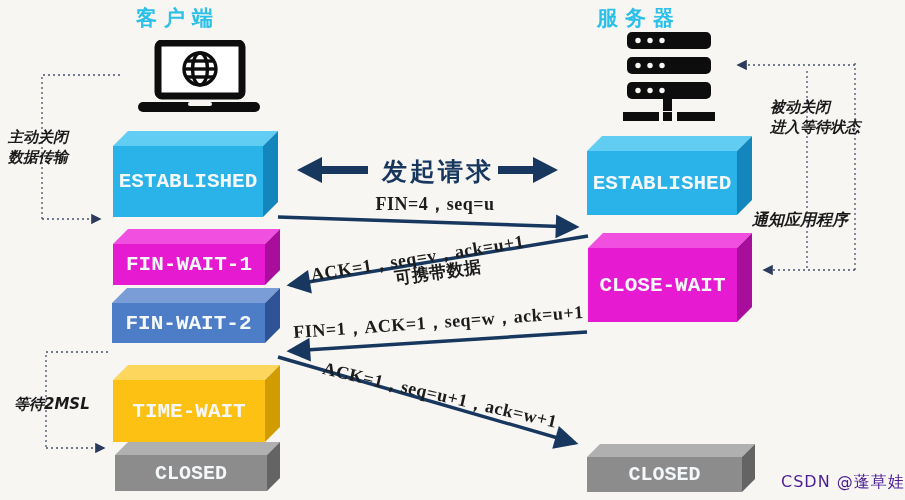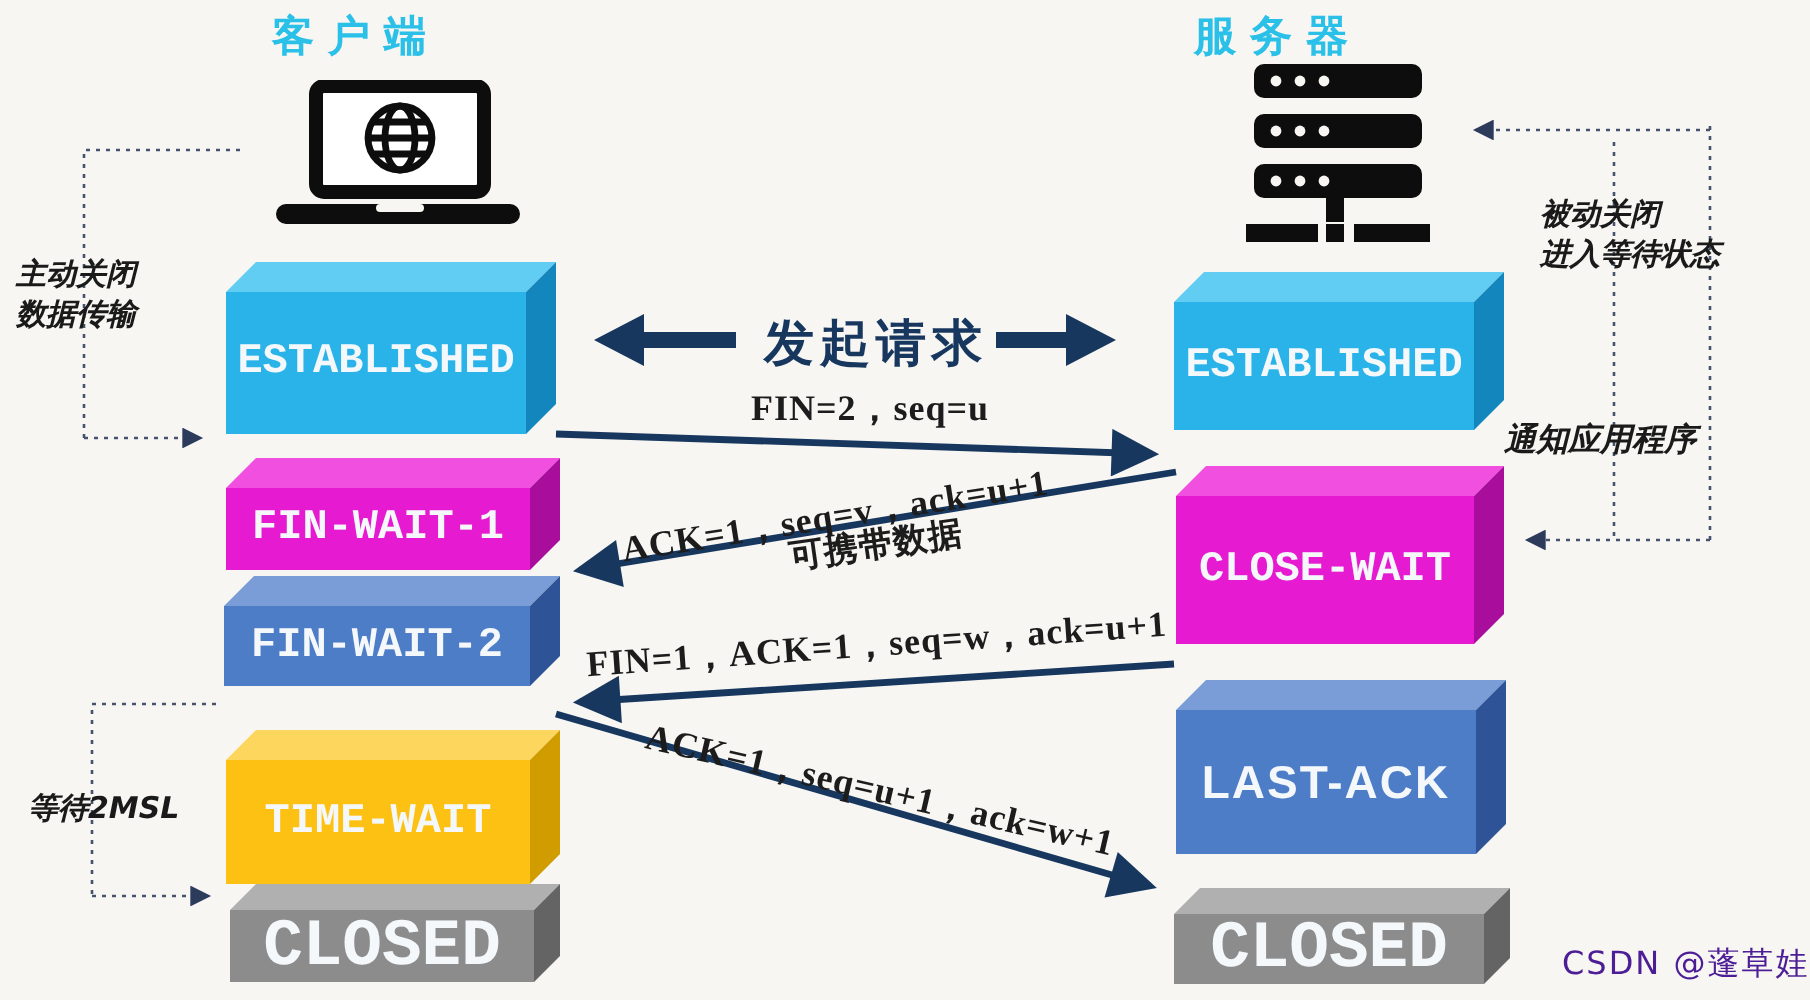--- a/index.html
+++ b/index.html
@@ -15,21 +15,21 @@
       background:var(--cs);transform:skewY(-45deg);transform-origin:0 0;}
   .box3d .face-front{position:absolute;left:0;top:var(--d);width:var(--w);height:var(--h);
       background:var(--cf);display:flex;align-items:center;justify-content:center;
       color:#f4f8fb;font-family:"Liberation Mono","DejaVu Sans Mono",monospace;
       font-size:21px;font-weight:700;white-space:nowrap;}
   .box3d.cyan   {--cf:#29b3e8;--ct:#62cdf3;--cs:#1286bd;}
   .box3d.magenta{--cf:#e61ad1;--ct:#f14fe0;--cs:#a90d9c;}
   .box3d.blue   {--cf:#4e7dc8;--ct:#7b9dd7;--cs:#2e5396;}
   .box3d.gold   {--cf:#fdc113;--ct:#fdd65e;--cs:#d09c00;}
   .box3d.gray   {--cf:#8c8c8c;--ct:#b0b0b0;--cs:#646464;}
-  .box3d.bigtxt .face-front{font-size:33px;}
+  .box3d.bigtxt .face-front{font-size:20px;}
   .box3d.sans .face-front{font-family:"Liberation Sans",sans-serif;font-weight:700;font-size:23px;letter-spacing:1px;}
 
   
   .host-title{position:absolute;top:4px;width:140px;text-align:left;color:#2bc0e8;
       font-size:21px;font-weight:700;letter-spacing:7px;font-family:"DejaVu Sans",sans-serif;}
 
   
   .msg{position:absolute;color:#1c1c1c;font-family:"Liberation Serif","DejaVu Serif",serif;
       font-size:18px;font-weight:600;text-align:center;white-space:nowrap;letter-spacing:.5px;}
 
@@ -150,34 +150,29 @@
   <div class="box3d cyan" style="--w:150px;--h:64px;--d:15px;left:587px;top:136px;">
     <div class="face-top"></div>
     <div class="face-side"></div>
     <div class="face-front">ESTABLISHED</div>
   </div>
   <div class="box3d magenta" style="--w:149px;--h:74px;--d:15px;left:588px;top:233px;text-align:center;">
     <div class="face-top"></div>
     <div class="face-side"></div>
     <div class="face-front">CLOSE-WAIT</div>
   </div>
-  <div class="box3d blue sans" style="--w:150px;--h:72px;--d:15px;left:588px;top:340px;">
-    <div class="face-top"></div>
-    <div class="face-side"></div>
-    <div class="face-front">LAST-ACK</div>
-  </div>
   <div class="box3d gray bigtxt" style="--w:155px;--h:35px;--d:13px;left:587px;top:444px;">
     <div class="face-top"></div>
     <div class="face-side"></div>
     <div class="face-front">CLOSED</div>
   </div>
 
   <div class="center-label" style="left:382px;top:155px;">发起请求</div>
 
-  <div class="msg" style="left:355px;top:192px;width:160px;">FIN=2，seq=u</div>
+  <div class="msg" style="left:355px;top:192px;width:160px;">FIN=4，seq=u</div>
   <div class="msg" style="left:300px;top:246px;width:235px;transform:rotate(-9deg);">ACK=1，seq=v，ack=u+1</div>
   <div class="msg" style="left:378px;top:261px;width:120px;font-size:17px;transform:rotate(-8deg);">可携带数据</div>
   <div class="msg" style="left:293px;top:310px;width:290px;transform:rotate(-4deg);">FIN=1，ACK=1，seq=w，ack=u+1</div>
   <div class="msg" style="left:320px;top:383px;width:240px;transform:rotate(13deg);">ACK=1，seq=u+1，ack=w+1</div>
 
   <div class="anno" style="left:8px;top:127px;">
     <div>主动关闭</div>
     <div>数据传输</div>
   </div>
   <div class="anno" style="left:14px;top:394px;">等待2MSL</div>

